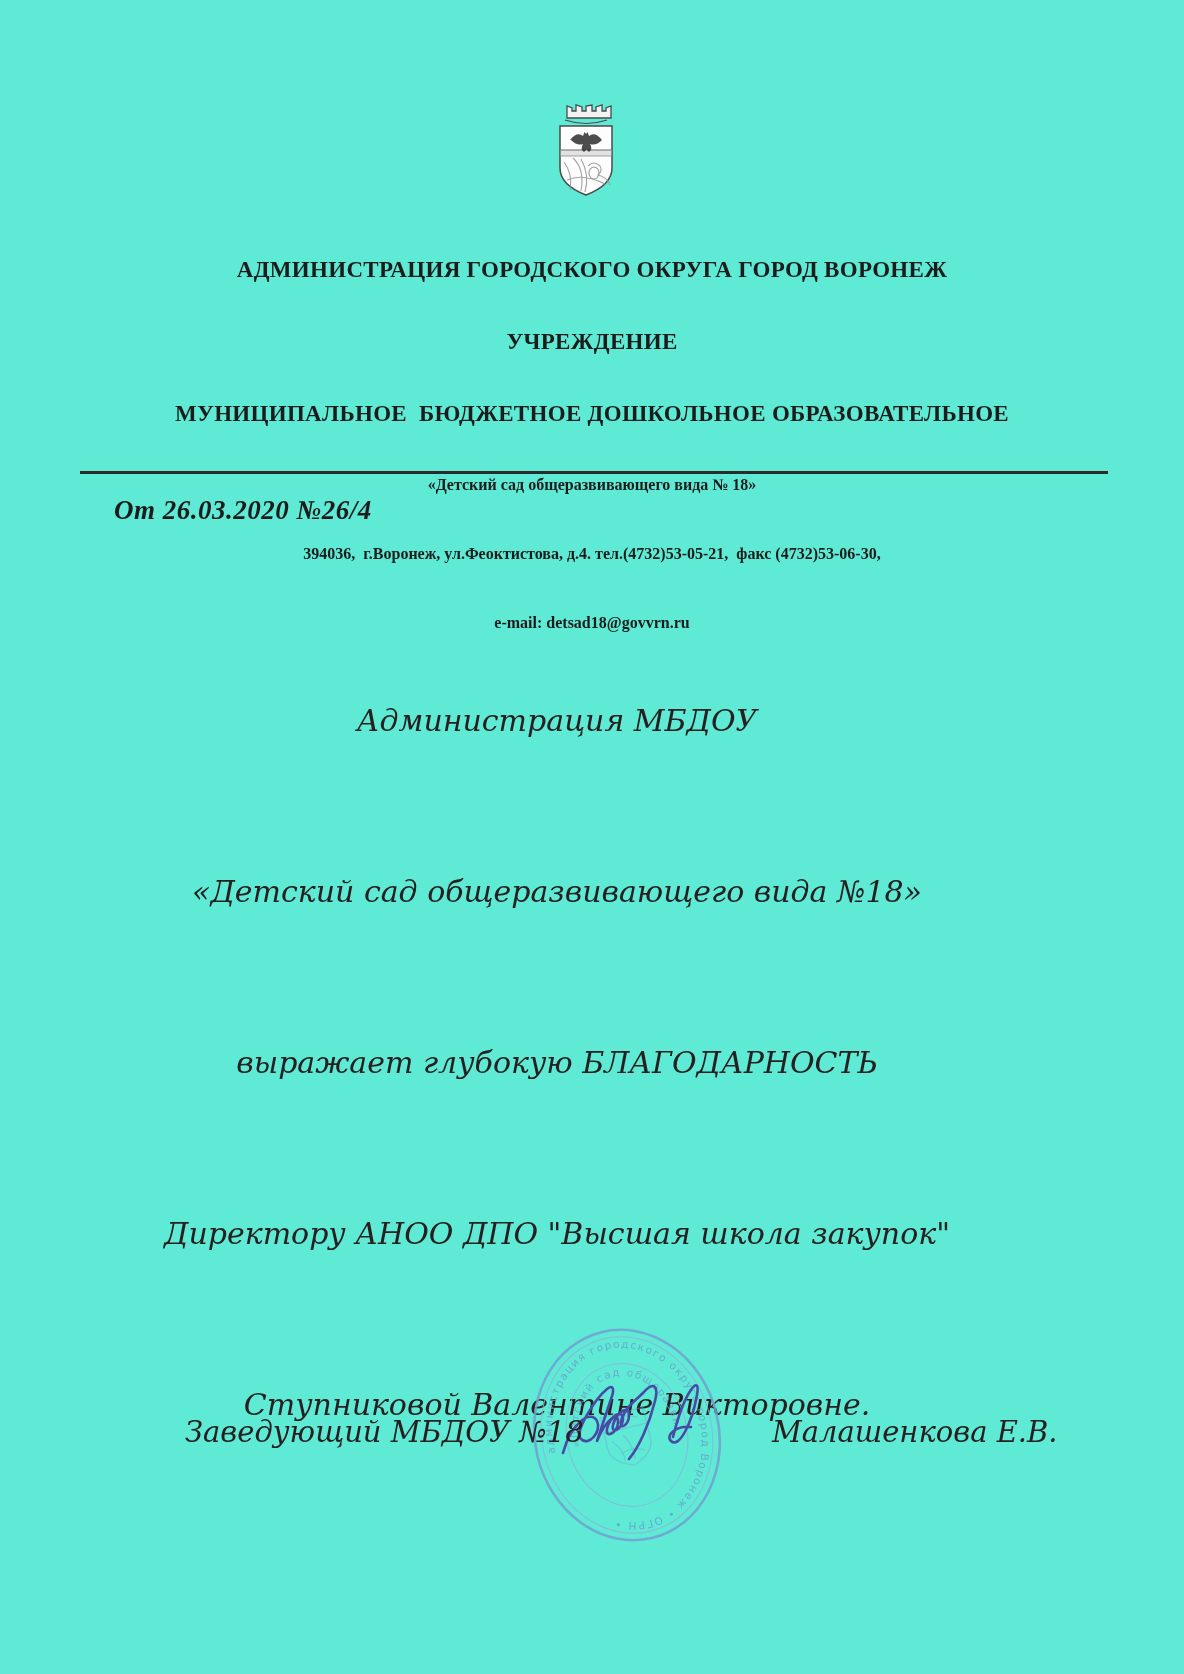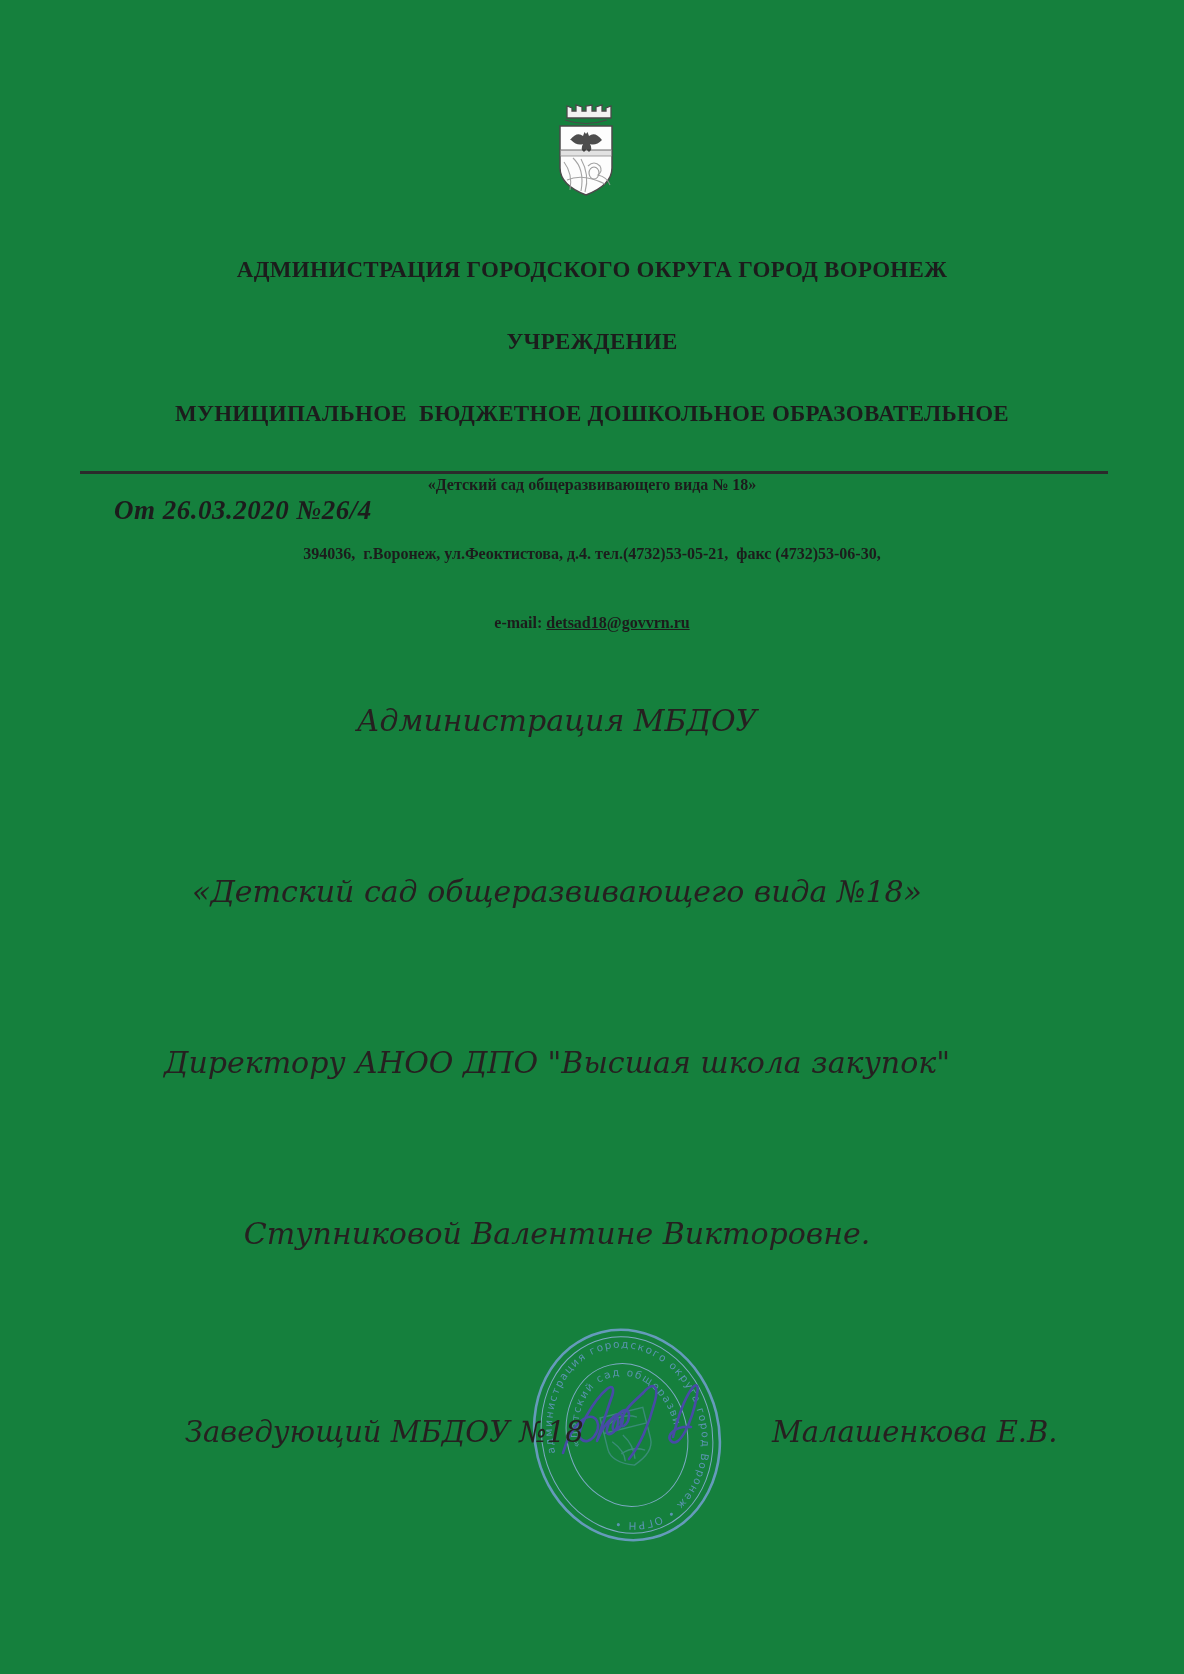--- a/index.html
+++ b/index.html
@@ -1,39 +1,39 @@
 <!DOCTYPE html>
 <html lang="ru"><head>
 <meta charset="utf-8">
 <style>
   html,body{margin:0;padding:0;background:#e8e8e8;}
   .sheet{
     position:relative;
     width:1184px;height:1674px;
     margin:0 auto;
-    background:#15803d;
+    background:#5eead4;
     overflow:hidden;
     font-family:"Liberation Serif", serif;
     color:#1c1c1c;
   }
   
   .emblem-wrap{
     position:absolute; top:96px; left:0; right:12px;
     display:flex; justify-content:center;
   }
   
   .letterhead{
     position:absolute; top:216px; left:60px; right:60px;
     text-align:center;
     font-weight:bold;
     white-space:pre-wrap;
   }
   .lh-big{font-size:23px; line-height:36px; letter-spacing:.3px;}
   .lh-small{font-size:16px; line-height:33px;}
-  .email-link{text-decoration:underline;}
+  .email-link{}
   .rule{
     position:absolute; top:471px; left:80px; right:76px;
     border-top:3px solid #2b2b2b;
   }
   
   .ref-line{
     position:absolute; top:495px; left:114px;
     font-size:27px; font-weight:bold; font-style:italic;
     letter-spacing:.5px;
     text-align:center;
@@ -106,20 +106,21 @@
     <div class="lh-small"><span>e-mail: </span><span class="email-link">detsad18@govvrn.ru</span></div>
   </div>
 
   <div class="rule"></div>
 
   <div class="ref-line">От 26.03.2020 №26/4</div>
 
   <div class="body-text">
     <div>Администрация МБДОУ</div>
     <div>«Детский сад общеразвивающего вида №18»</div>
+    <div>выражает глубокую БЛАГОДАРНОСТЬ</div>
     <div>Директору АНОО ДПО "Высшая школа закупок"</div>
     <div>Ступниковой Валентине Викторовне.</div>
     
     
     
     
   </div>
 
   <div class="sig-area">
 

